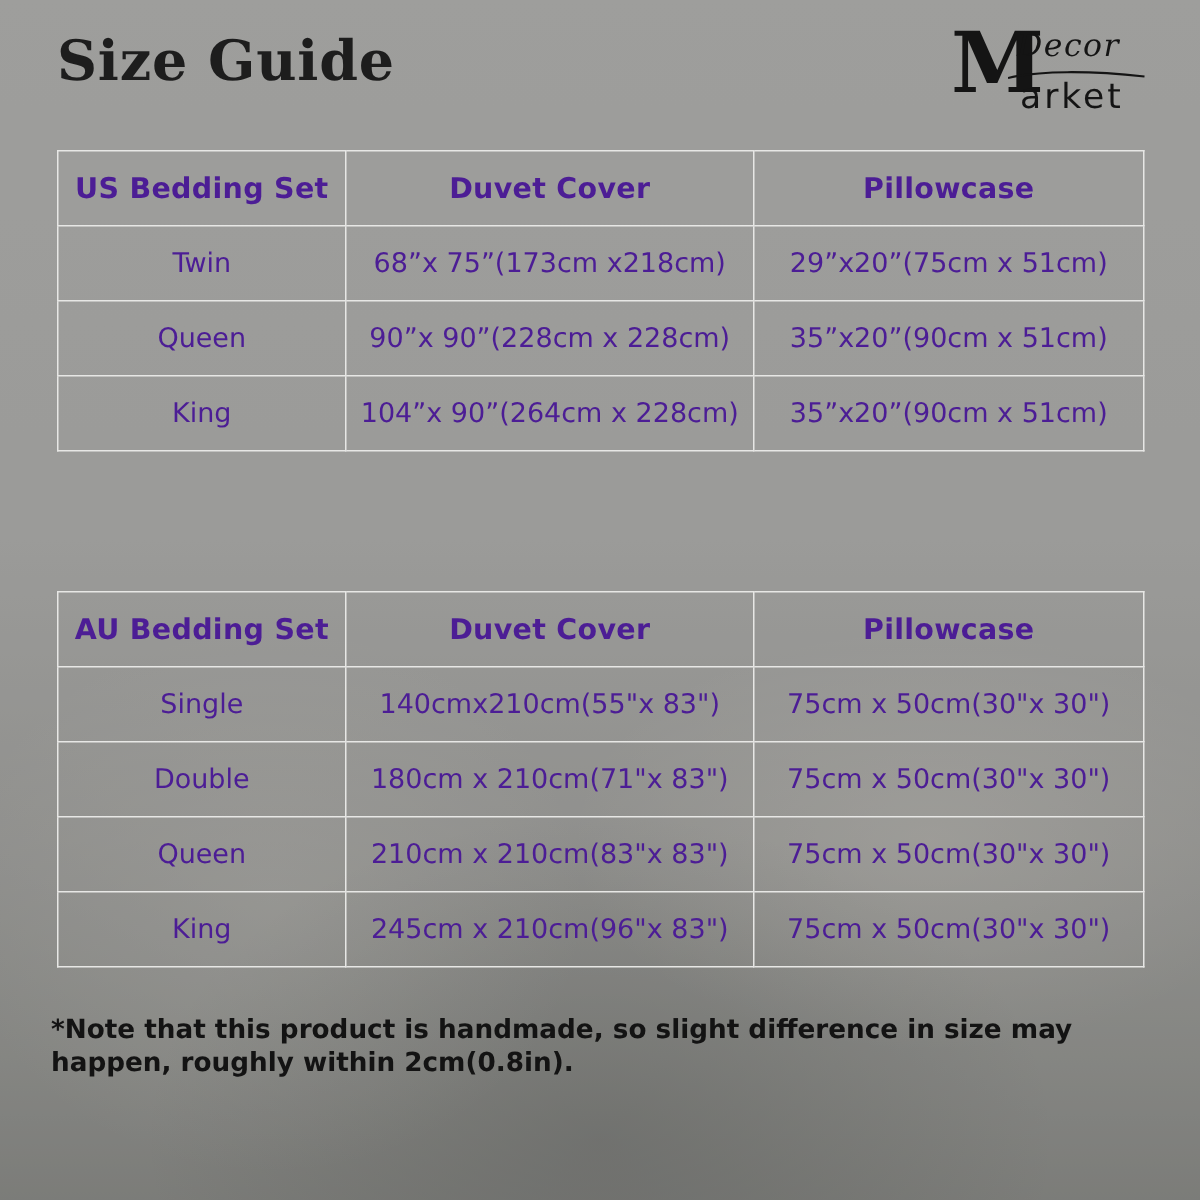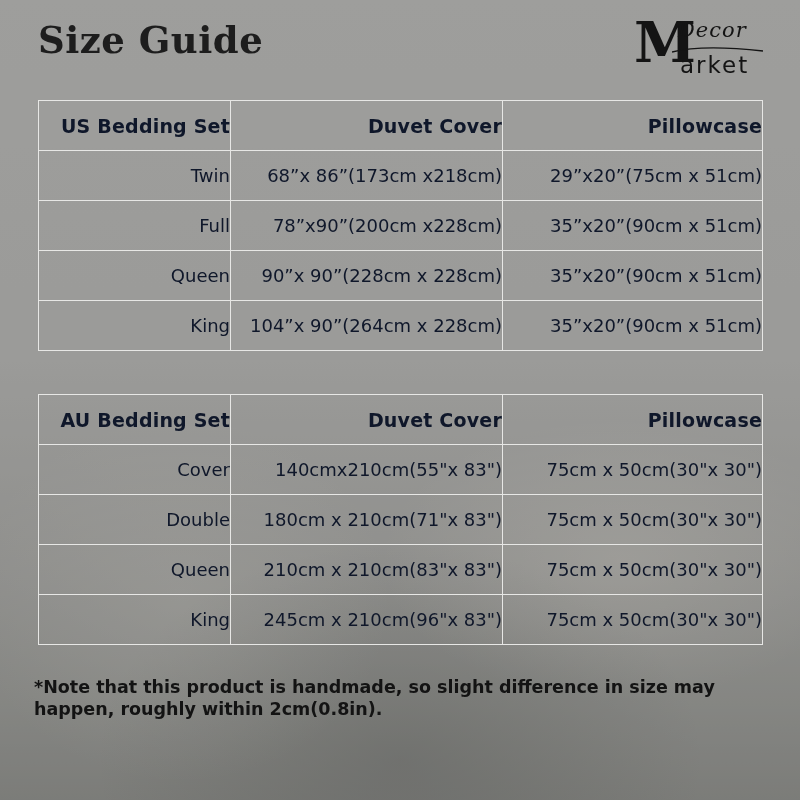--- a/index.html
+++ b/index.html
@@ -81,22 +81,22 @@
 
   table.sizetable {
     position: absolute;
     border-collapse: collapse;
     width: 724px;
     left: 38px;
     table-layout: fixed;
   }
   table.sizetable td, table.sizetable th {
     border: 1px solid #e7e7e5;
-    text-align: right;
-    color: #0f172a;
+    text-align: center;
+    color: #4c1d95;
     padding: 0;
     height: 50px;
     font-weight: normal;
   }
   table.sizetable th {
     font-weight: bold;
     font-size: 19px;
     height: 50px;
     letter-spacing: 0.2px;
   }
@@ -151,27 +151,22 @@
       <thead>
         <tr>
           <th>US Bedding Set</th>
           <th>Duvet Cover</th>
           <th>Pillowcase</th>
         </tr>
       </thead>
       <tbody>
         <tr>
           <td>Twin</td>
-          <td>68”x 86”(173cm x218cm)</td>
+          <td>68”x 75”(173cm x218cm)</td>
           <td>29”x20”(75cm x 51cm)</td>
-        </tr>
-        <tr>
-          <td>Full</td>
-          <td>78”x90”(200cm x228cm)</td>
-          <td>35”x20”(90cm x 51cm)</td>
         </tr>
         <tr>
           <td>Queen</td>
           <td>90”x 90”(228cm x 228cm)</td>
           <td>35”x20”(90cm x 51cm)</td>
         </tr>
         <tr>
           <td>King</td>
           <td>104”x 90”(264cm x 228cm)</td>
           <td>35”x20”(90cm x 51cm)</td>
@@ -187,21 +182,21 @@
         </colgroup>
       <thead>
         <tr>
           <th>AU Bedding Set</th>
           <th>Duvet Cover</th>
           <th>Pillowcase</th>
         </tr>
       </thead>
       <tbody>
         <tr>
-          <td>Cover</td>
+          <td>Single</td>
           <td>140cmx210cm(55"x 83")</td>
           <td>75cm x 50cm(30"x 30")</td>
         </tr>
         <tr>
           <td>Double</td>
           <td>180cm x 210cm(71"x 83")</td>
           <td>75cm x 50cm(30"x 30")</td>
         </tr>
         <tr>
           <td>Queen</td>

